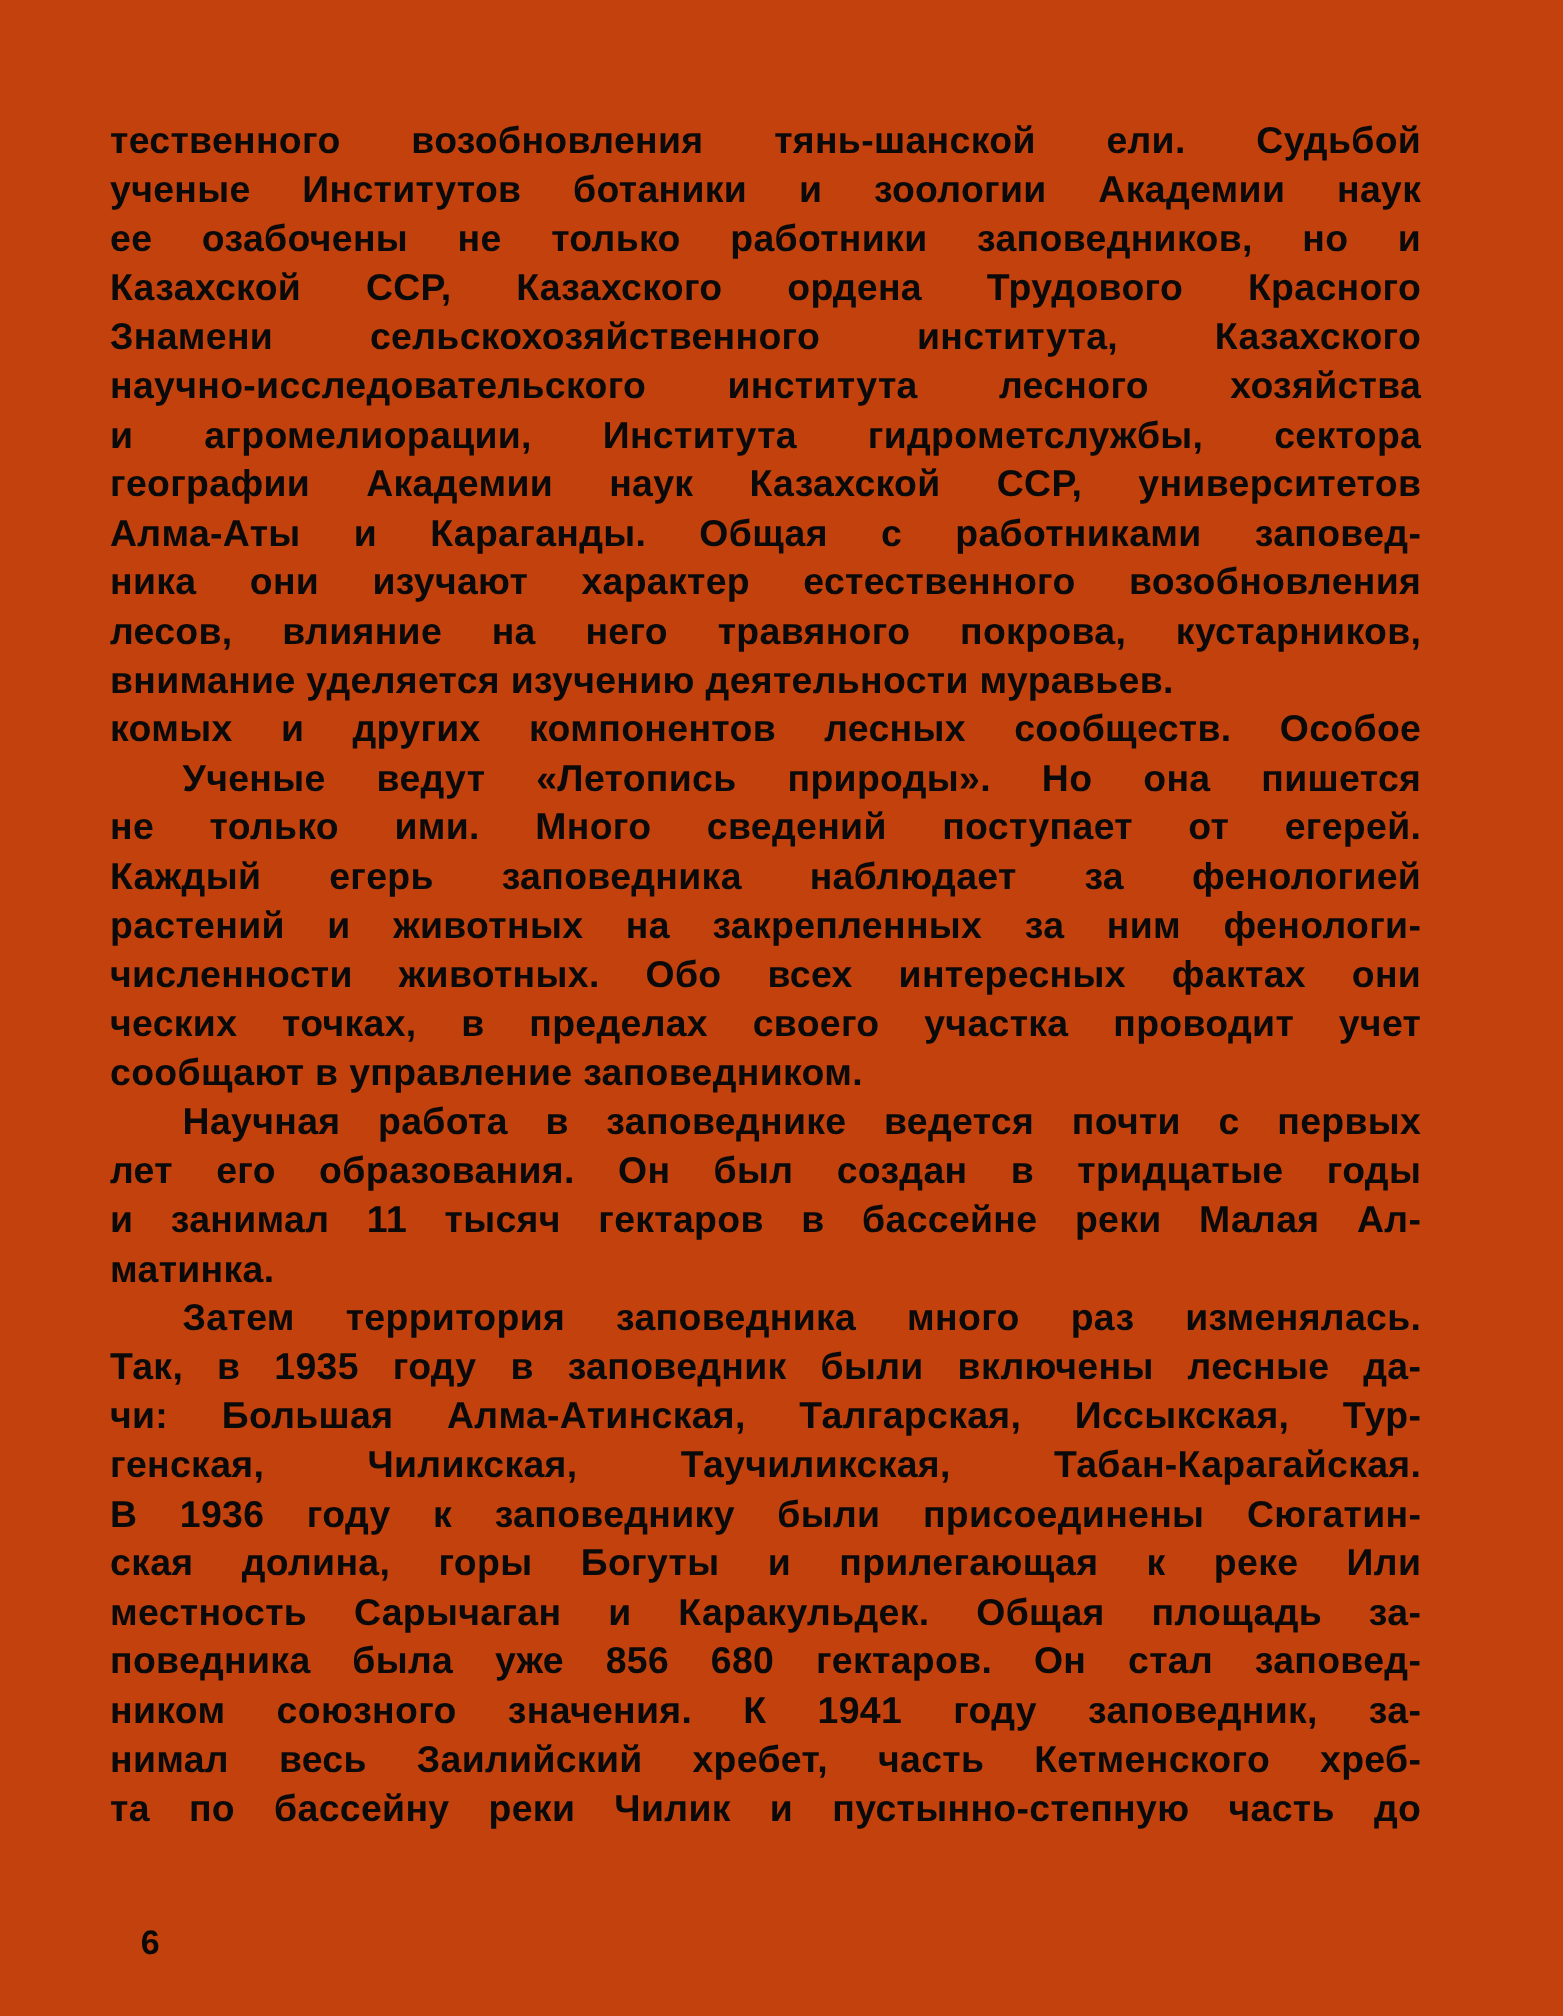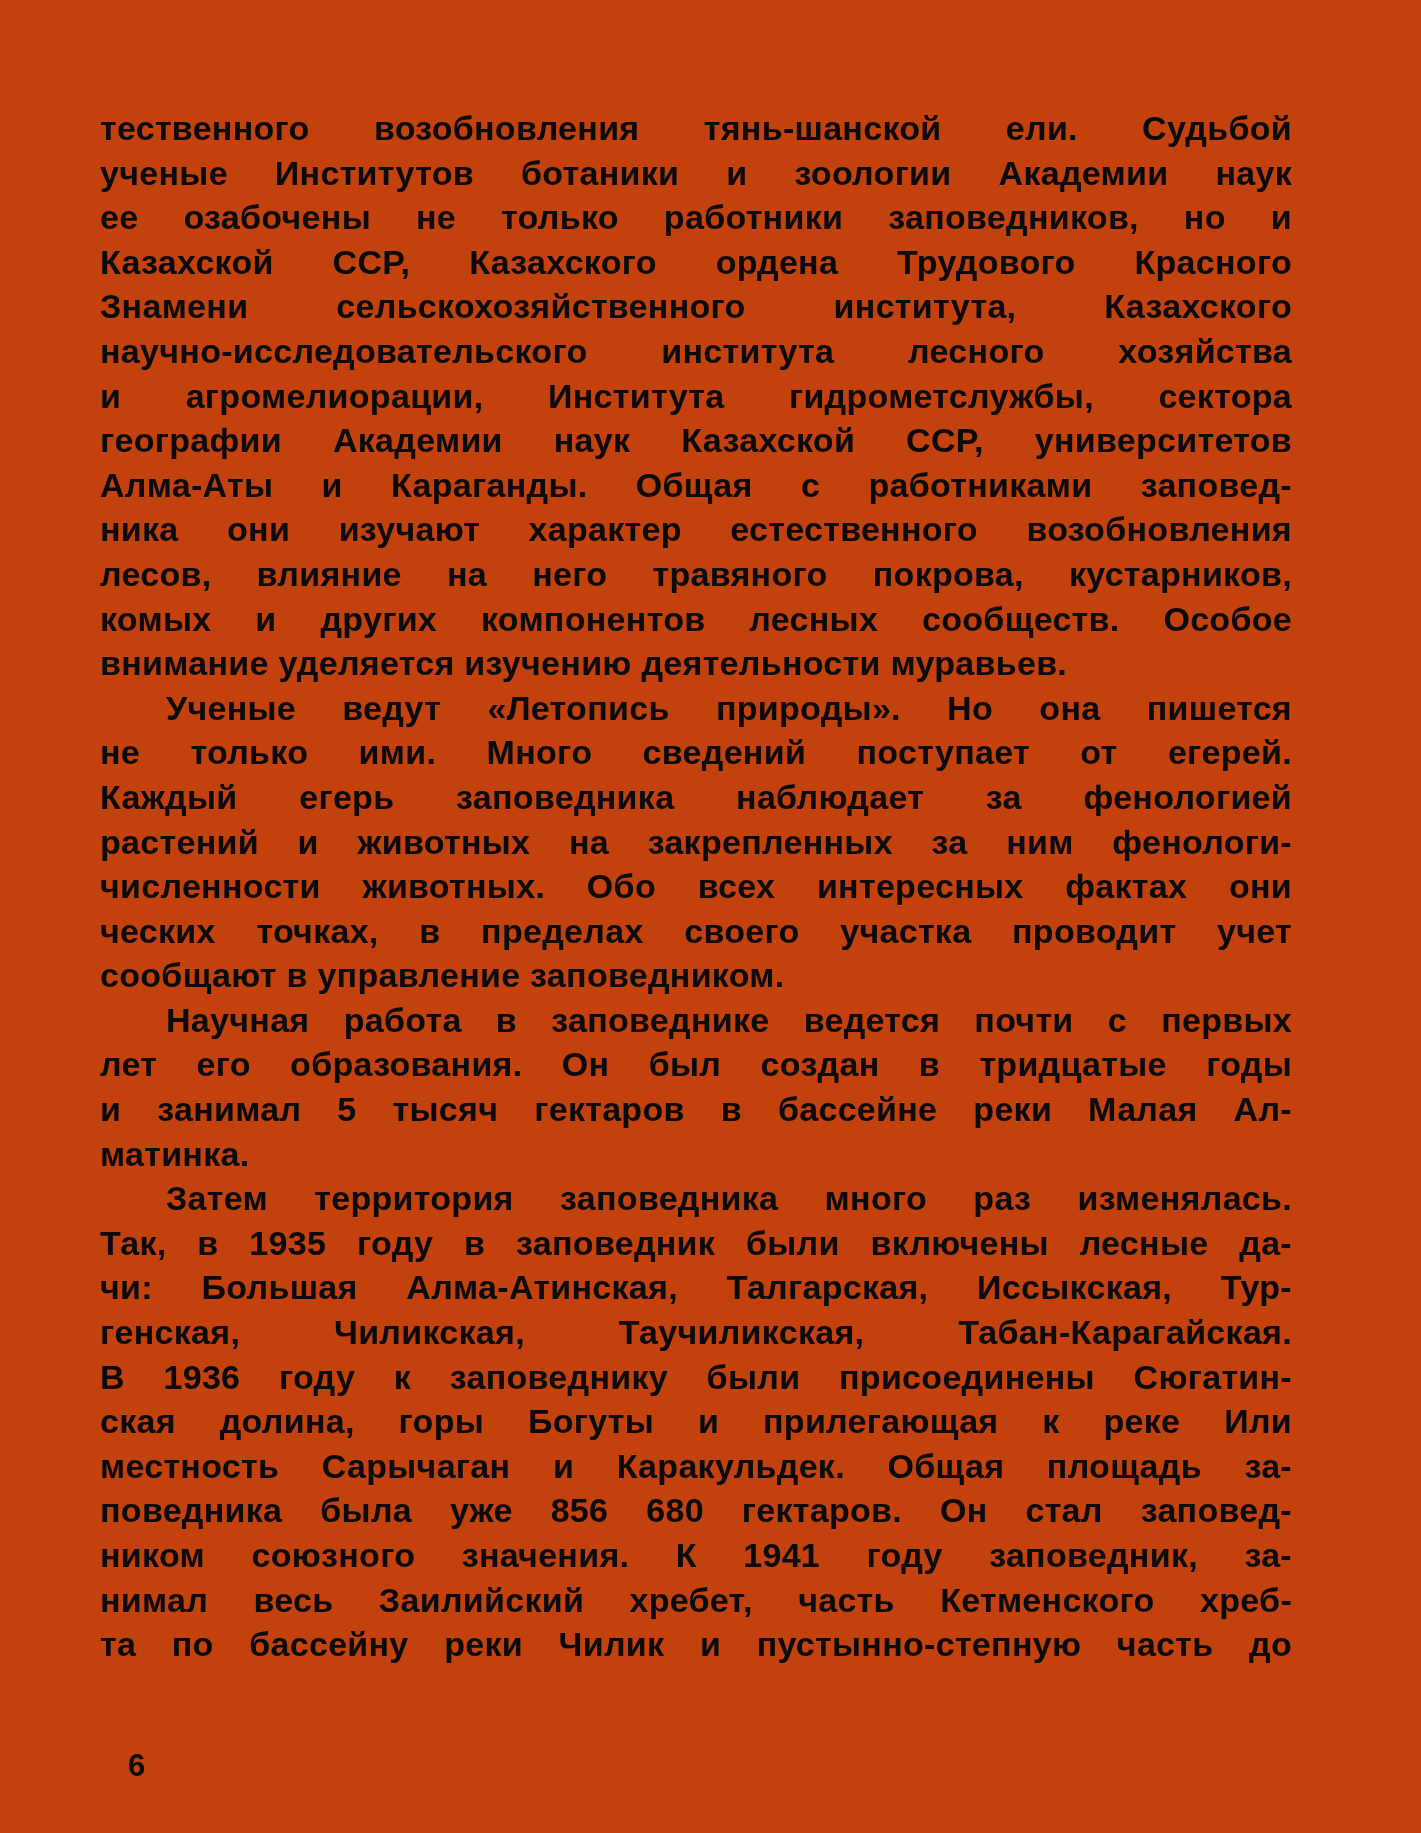--- a/index.html
+++ b/index.html
@@ -59,32 +59,32 @@
     <div class="line">ученые Институтов ботаники и зоологии Академии наук</div>
     <div class="line">ее озабочены не только работники заповедников, но и</div>
     <div class="line">Казахской ССР, Казахского ордена Трудового Красного</div>
     <div class="line">Знамени сельскохозяйственного института, Казахского</div>
     <div class="line">научно-исследовательского института лесного хозяйства</div>
     <div class="line">и агромелиорации, Института гидрометслужбы, сектора</div>
     <div class="line">географии Академии наук Казахской ССР, университетов</div>
     <div class="line">Алма-Аты и Караганды. Общая с работниками заповед-</div>
     <div class="line">ника они изучают характер естественного возобновления</div>
     <div class="line">лесов, влияние на него травяного покрова, кустарников,</div>
+    <div class="line para-end">внимание уделяется изучению деятельности муравьев.</div>
     <div class="line">комых и других компонентов лесных сообществ. Особое</div>
-    <div class="line para-end">внимание уделяется изучению деятельности муравьев.</div>
     <div class="line indent">Ученые ведут «Летопись природы». Но она пишется</div>
     <div class="line">не только ими. Много сведений поступает от егерей.</div>
     <div class="line">Каждый егерь заповедника наблюдает за фенологией</div>
     <div class="line">растений и животных на закрепленных за ним фенологи-</div>
     <div class="line">численности животных. Обо всех интересных фактах они</div>
     <div class="line">ческих точках, в пределах своего участка проводит учет</div>
     <div class="line para-end">сообщают в управление заповедником.</div>
     <div class="line indent">Научная работа в заповеднике ведется почти с первых</div>
     <div class="line">лет его образования. Он был создан в тридцатые годы</div>
-    <div class="line">и занимал 5 тысяч гектаров в бассейне реки Малая Ал-</div>
+    <div class="line">и занимал 11 тысяч гектаров в бассейне реки Малая Ал-</div>
     <div class="line para-end">матинка.</div>
     <div class="line indent">Затем территория заповедника много раз изменялась.</div>
     <div class="line">Так, в 1935 году в заповедник были включены лесные да-</div>
     <div class="line">чи: Большая Алма-Атинская, Талгарская, Иссыкская, Тур-</div>
     <div class="line">генская, Чиликская, Таучиликская, Табан-Карагайская.</div>
     <div class="line">В 1936 году к заповеднику были присоединены Сюгатин-</div>
     <div class="line">ская долина, горы Богуты и прилегающая к реке Или</div>
     <div class="line">местность Сарычаган и Каракульдек. Общая площадь за-</div>
     <div class="line">поведника была уже 856 680 гектаров. Он стал заповед-</div>
     <div class="line">ником союзного значения. К 1941 году заповедник, за-</div>

